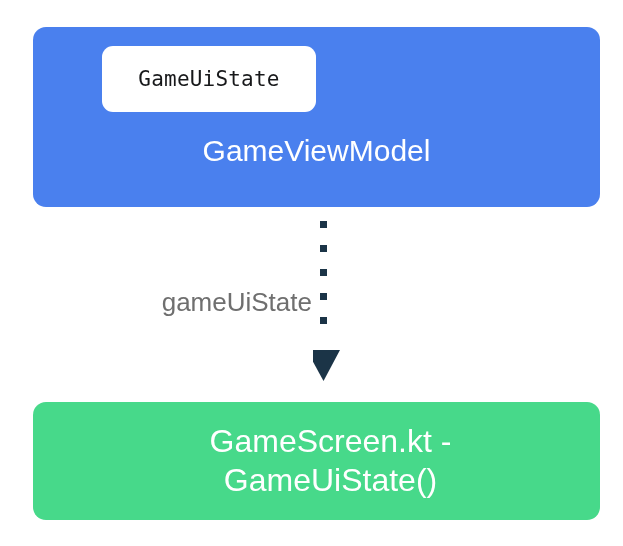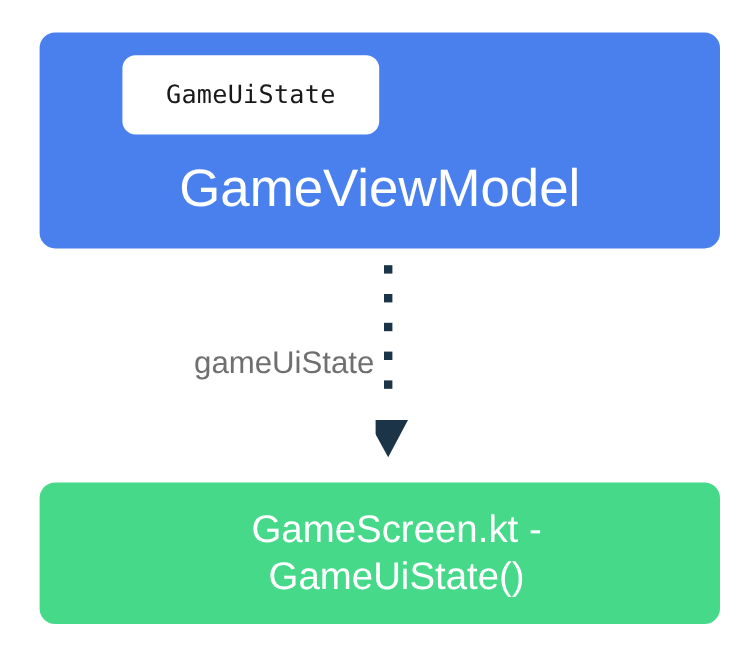--- a/index.html
+++ b/index.html
@@ -57,21 +57,21 @@
     line-height: 1;
     white-space: nowrap;
   }
 
   .viewmodel-title {
     position: absolute;
     left: 0;
     right: 0;
     top: 108px;
     text-align: center;
-    font-size: 44px;
+    font-size: 30px;
     color: #ffffff;
     line-height: 1.05;
     white-space: nowrap;
   }
 
   
   .connector {
     position: absolute;
     left: 313px;
     top: 207px;

